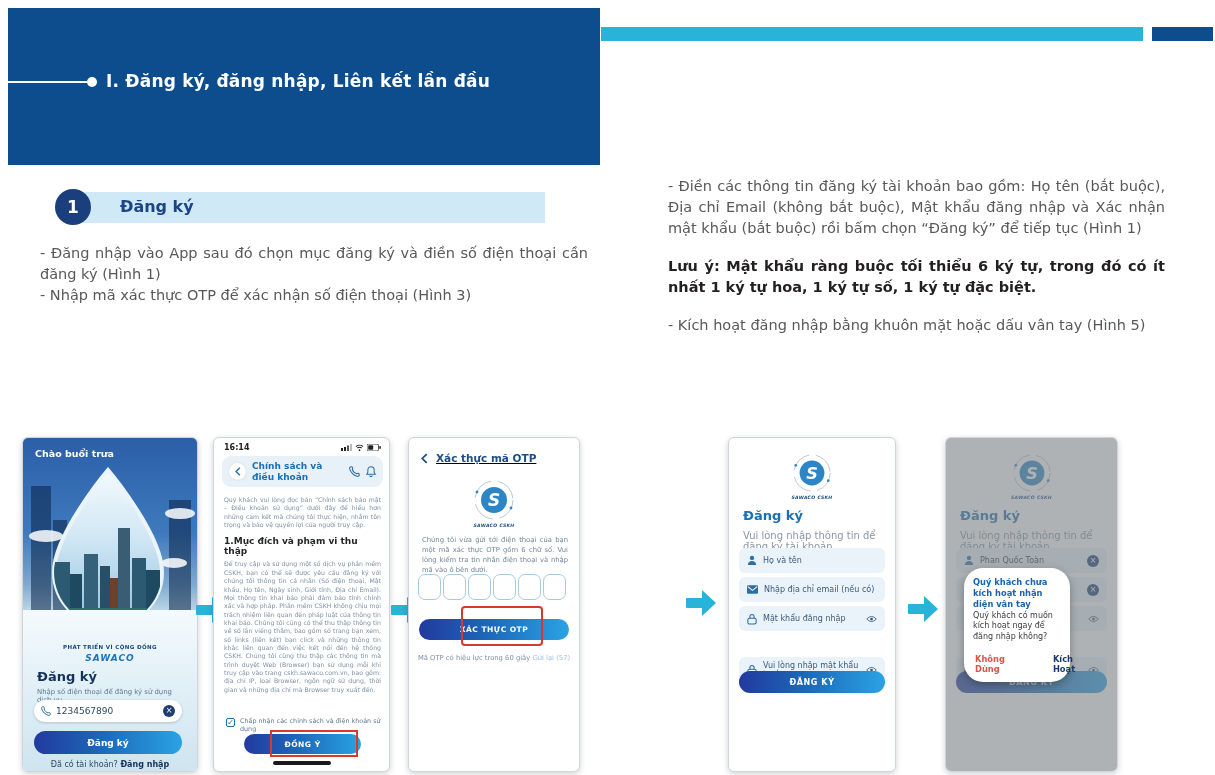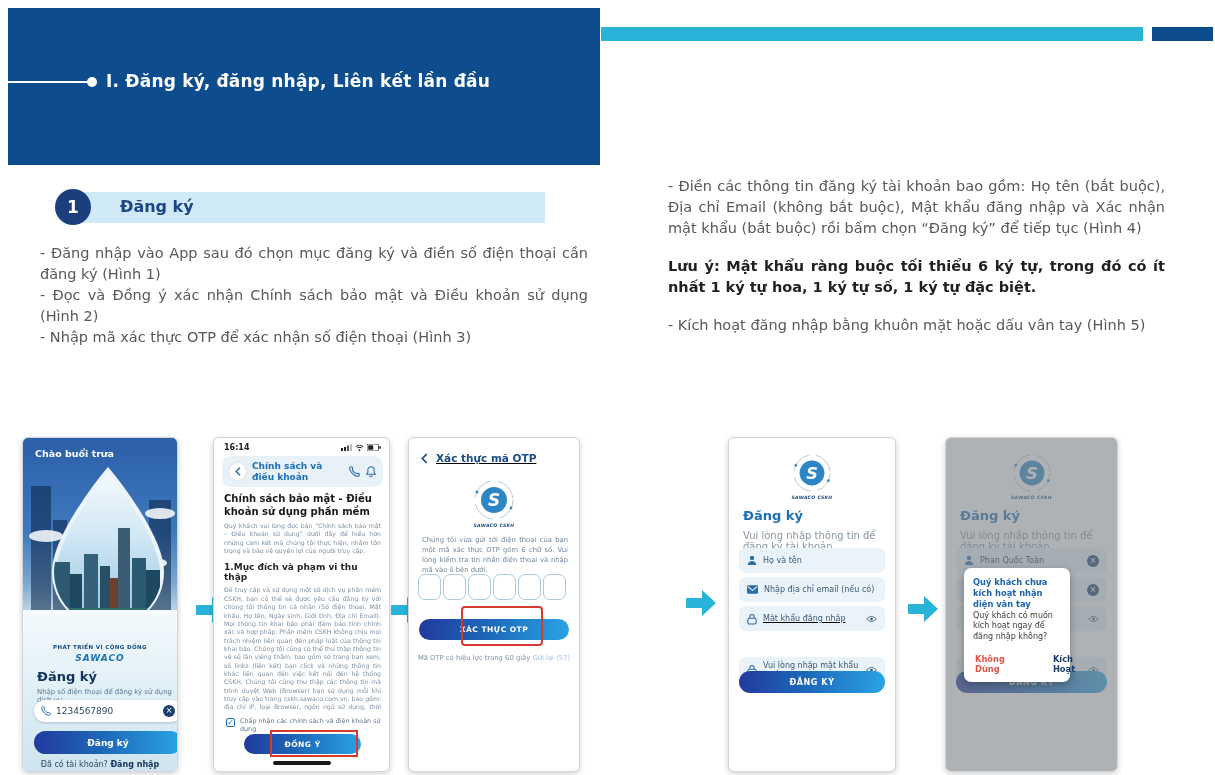--- a/index.html
+++ b/index.html
@@ -27,21 +27,21 @@
   .col-left { left:40px; top:243px; width:548px; }
   .col-right { left:668px; top:176px; width:497px; }
   .col p { margin:0; }
   .col .gap { height:17px; }
   .note { font-weight:bold; color:#231f20; }
 
   
   .phone { position:absolute; top:437px; height:335px; background:#fff;
            border:1px solid #cfd5da; border-radius:6px; overflow:hidden;
            box-shadow:0 2px 6px rgba(0,0,0,.18); }
-  #ph1 { left:22px;  width:156px; }
+  #ph1 { left:22px;  width:176px; }
   #ph2 { left:213px; width:177px; }
   #ph3 { left:408px; width:172px; }
   #ph4 { left:728px; width:168px; }
   #ph5 { left:945px; width:173px; }
 
   
   .arrow { position:absolute; width:30px; height:26px; }
   .arrow .stem { position:absolute; left:0; top:8px; width:17px; height:10px; background:#29b3d8; border-radius:1px; }
   .arrow .head { position:absolute; left:16px; top:0; width:0; height:0;
                  border-top:13px solid transparent; border-bottom:13px solid transparent; border-left:14px solid #29b3d8; }
@@ -108,25 +108,25 @@
   .p3-resend { position:absolute; left:0; top:216px; width:100%; text-align:center; font-size:6.8px; color:#7e90a3; }
   .p3-resend a { color:#9fc0e8; text-decoration:none; }
 
   
   .p4-head { position:absolute; left:14px; top:70px; font-size:13px; font-weight:bold; color:#1b6fb5; }
   .p4-sub { position:absolute; left:14px; top:92px; font-size:10px; color:#8a97a5; }
   .field { position:absolute; left:10px; right:10px; height:25px; background:#eaf3fa; border-radius:6px;
            display:flex; align-items:center; padding:0 8px; gap:6px; }
   .field .lbl { font-size:8px; color:#3c5a77; flex:1; }
   .field .val { font-size:8px; color:#333; flex:1; }
-  .f1 { top:110px; } .f2 { top:139px; } .f3 { top:168px;text-decoration:underline; } .f4 { top:197px;margin-top:22px; }
+  .f1 { top:110px; } .f2 { top:139px; } .f3 { top:168px; } .f4 { top:197px;margin-top:22px; }
   .p4-btn { position:absolute; left:10px; right:10px; top:233px; height:22px; border-radius:11px; font-size:8px; letter-spacing:.6px; }
 
   .p5-overlay { position:absolute; inset:0; background:rgba(124,130,136,.62); z-index:2; }
-  .p5-dialog { position:absolute; left:18px; top:130px; width:106px; background:#fff; border-radius:7px;
+  .p5-dialog { position:absolute; left:18px; top:130px; width:106px; background:#fff; border-radius:19px;
                padding:9px 9px 8px; z-index:3; box-shadow:0 3px 8px rgba(0,0,0,.3); }
   .p5-d-title { font-size:8.3px; font-weight:bold; color:#1a64ad; line-height:1.35; }
   .p5-d-body { font-size:8px; color:#3c3c3c; line-height:1.35; }
   .p5-d-btns { display:flex; justify-content:space-between; margin-top:11px; padding:0 2px; }
   .p5-decline { font-size:8.3px; font-weight:bold; color:#d9544a; cursor:pointer; }
   .p5-accept { font-size:8.3px; font-weight:bold; color:#173a6b; cursor:pointer;margin-left:48px; }
 
   .eye { display:inline-flex; flex:none; }
   svg { display:block; }
 </style>
@@ -139,25 +139,24 @@
 <div class="banner-title">I.  Đăng ký, đăng nhập, Liên kết lần đầu</div>
 <div class="accent-cyan"></div>
 <div class="accent-navy"></div>
 
 <div class="sec-bar"></div>
 <div class="sec-circle">1</div>
 <div class="sec-title">Đăng ký</div>
 
 <div class="col col-left">
   <p>- Đăng nhập vào App sau đó chọn mục đăng ký và điền số điện thoại cần đăng ký (Hình 1)</p>
-  <p>- Đọc và Đồng ý xác nhận Chính sách bảo mật và Điều khoản sử dụng (Hình 2)</p>
   <p>- Nhập mã xác thực OTP để xác nhận số điện thoại (Hình 3)</p>
 </div>
 <div class="col col-right">
-  <p>- Điền các thông tin đăng ký tài khoản bao gồm: Họ tên (bắt buộc), Địa chỉ Email (không bắt buộc), Mật khẩu đăng nhập và Xác nhận mật khẩu (bắt buộc) rồi bấm chọn “Đăng ký” để tiếp tục (Hình 4)</p>
+  <p>- Điền các thông tin đăng ký tài khoản bao gồm: Họ tên (bắt buộc), Địa chỉ Email (không bắt buộc), Mật khẩu đăng nhập và Xác nhận mật khẩu (bắt buộc) rồi bấm chọn “Đăng ký” để tiếp tục (Hình 1)</p>
   <div class="gap"></div>
   <p class="note">Lưu ý: Mật khẩu ràng buộc tối thiểu 6 ký tự, trong đó có ít nhất 1 ký tự hoa, 1 ký tự số, 1 ký tự đặc biệt.</p>
   <div class="gap"></div>
   <p>- Kích hoạt đăng nhập bằng khuôn mặt hoặc dấu vân tay (Hình 5)</p>
 </div>
 
 <div class="phone" id="ph1">
   <div class="p1-photo">
     <div class="p1-tower" style="left:8px; top:48px; width:20px; height:124px;"></div>
     <div class="p1-tower" style="left:30px; top:82px; width:14px; height:90px;"></div>
@@ -262,21 +261,20 @@
         </span>
       <span>
           <svg width="10" height="11" viewBox="0 0 12 14">
             <path d="M6 1 a4 4 0 0 1 4 4 v3 l1.5 2.5 h-11 L2 8 V5 a4 4 0 0 1 4-4 Z" fill="none" stroke="#2b6ea8" stroke-width="1.3"></path>
             <path d="M4.5 12 a1.5 1.5 0 0 0 3 0" fill="none" stroke="#2b6ea8" stroke-width="1.3"></path>
           </svg>
         </span>
     </span>
   </div>
   <div class="p2-body">
-    <div class="p2-h1">Chính sách bảo mật - Điều khoản sử dụng phần mềm</div>
     <div class="p2-p">Quý khách vui lòng đọc bản “Chính sách bảo mật – Điều khoản sử dụng” dưới đây để hiểu hơn những cam kết mà chúng tôi thực hiện, nhằm tôn trọng và bảo vệ quyền lợi của người truy cập.</div>
     <div class="p2-h2">1.Mục đích và phạm vi thu thập</div>
     <div class="p2-p">Để truy cập và sử dụng một số dịch vụ phần mềm CSKH, bạn có thể sẽ được yêu cầu đăng ký với chúng tôi thông tin cá nhân (Số điện thoại, Mật khẩu, Họ tên, Ngày sinh, Giới tính, Địa chỉ Email). Mọi thông tin khai báo phải đảm bảo tính chính xác và hợp pháp. Phần mềm CSKH không chịu mọi trách nhiệm liên quan đến pháp luật của thông tin khai báo. Chúng tôi cũng có thể thu thập thông tin về số lần viếng thăm, bao gồm số trang bạn xem, số links (liên kết) bạn click và những thông tin khác liên quan đến việc kết nối đến hệ thống CSKH. Chúng tôi cũng thu thập các thông tin mà trình duyệt Web (Browser) bạn sử dụng mỗi khi truy cập vào trang cskh.sawaco.com.vn, bao gồm: địa chỉ IP, loại Browser, ngôn ngữ sử dụng, thời gian và những địa chỉ mà Browser truy xuất đến.</div>
 
   </div>
   <div class="p2-check">
     <span class="check-box">✓</span>
     <span class="p2-check-label">Chấp nhận các chính sách và điện khoản sử dụng</span>
   </div>
   <div class="p2-btn grad-btn">ĐỒNG Ý</div>

